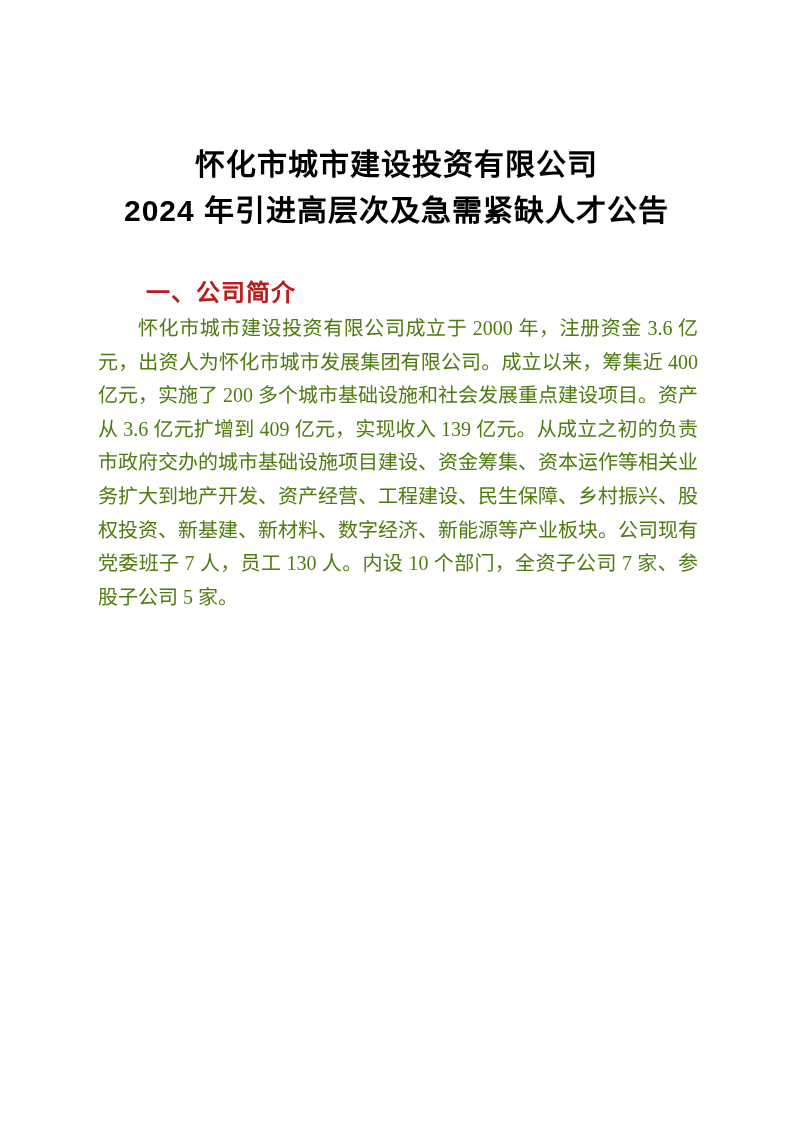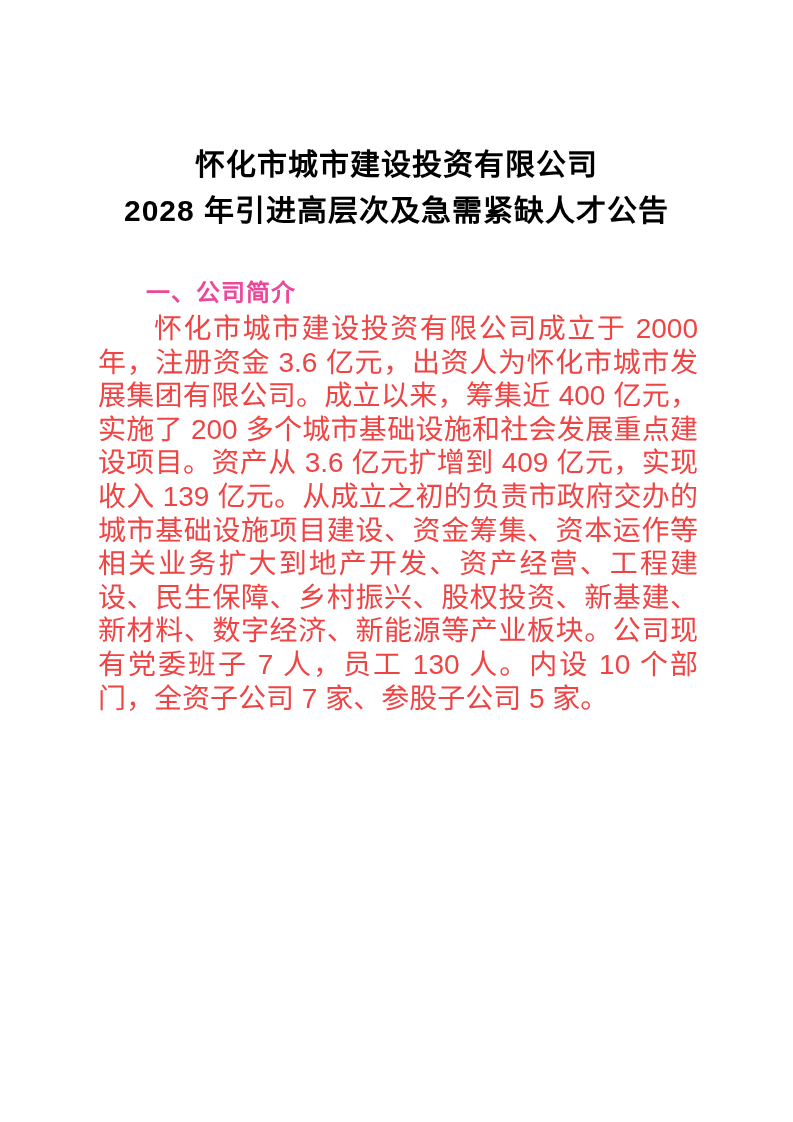--- a/index.html
+++ b/index.html
@@ -33,33 +33,33 @@
     position: absolute;
     top: 276px;
     left: 98px;
     margin: 0;
     padding-left: 48px;
     font-family: "Liberation Sans", "DejaVu Sans", sans-serif;
     font-weight: bold;
     font-size: 24px;
     line-height: 34px;
     letter-spacing: 1px;
-    color: #ec4899;
+    color: #b91c1c;
   }
   .body-text {
     position: absolute;
     top: 312px;
     left: 98px;
     width: 600px;
-    font-family: Liberation Sans, sans-serif;
-    font-size: 28px;
+    font-family: Liberation Serif, serif;
+    font-size: 20px;
     line-height: 33.6px;
     text-align: justify;
     text-justify: inter-character;
-    color: #ef4444;
+    color: #4d7c0f;
   }
   .body-text p {
     margin: 0;
     text-indent: 2em;
   }
   .page-footer {
     position: absolute;
     top: 1028px;
     left: 0;
     right: 0;
@@ -75,21 +75,21 @@
     padding: 0 6px;
   }
 </style>
 </head>
 <body>
 
 <div class="page">
 
   <div class="doc-title">
     <div>怀化市城市建设投资有限公司</div>
-    <div>2028 年引进高层次及急需紧缺人才公告</div>
+    <div>2024 年引进高层次及急需紧缺人才公告</div>
   </div>
 
   <h2 class="section-heading">一、公司简介</h2>
 
   <div class="body-text">
     <p>怀化市城市建设投资有限公司成立于 2000 年，注册资金 3.6 亿元，出资人为怀化市城市发展集团有限公司。成立以来，筹集近 400 亿元，实施了 200 多个城市基础设施和社会发展重点建设项目。资产从 3.6 亿元扩增到 409 亿元，实现收入 139 亿元。从成立之初的负责市政府交办的城市基础设施项目建设、资金筹集、资本运作等相关业务扩大到地产开发、资产经营、工程建设、民生保障、乡村振兴、股权投资、新基建、新材料、数字经济、新能源等产业板块。公司现有党委班子 7 人，员工 130 人。内设 10 个部门，全资子公司 7 家、参股子公司 5 家。</p>
   </div>
 
   <div class="page-footer">
     <span class="dash">—</span><span>1</span><span class="dash">—</span>

